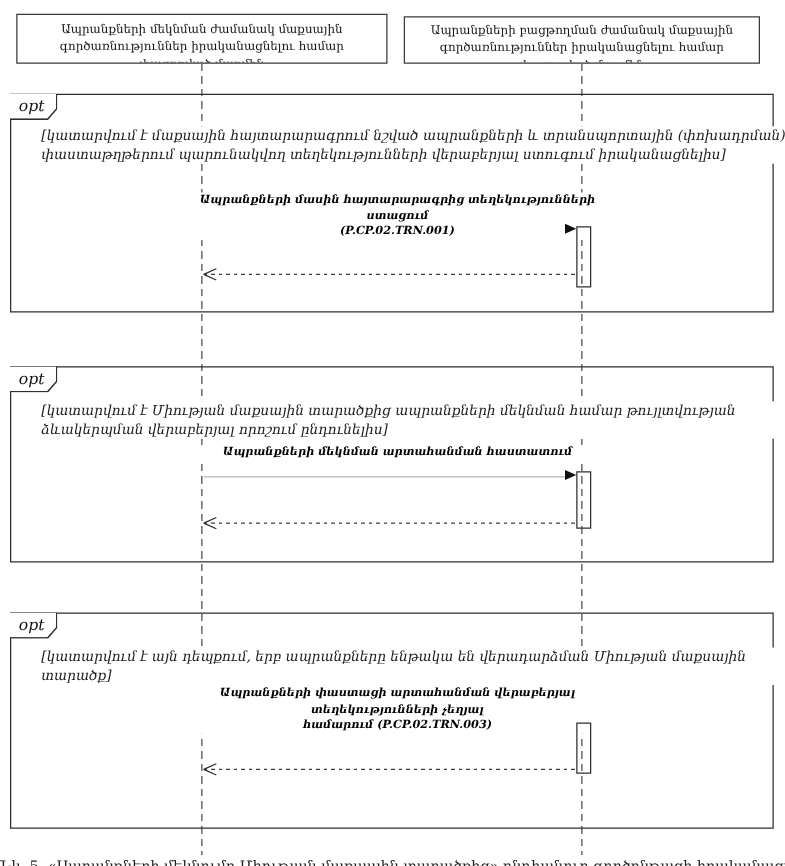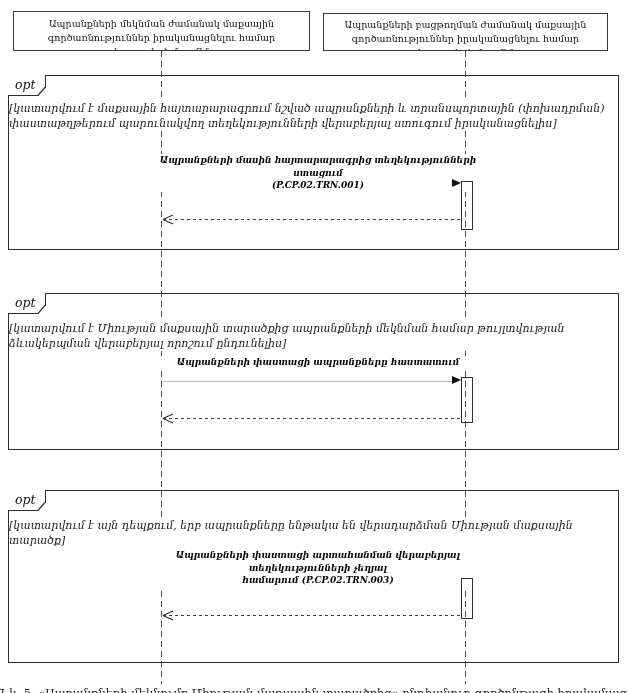--- a/index.html
+++ b/index.html
@@ -20,21 +20,21 @@
   .actor.a2{left:323px;top:13px;width:285px;height:38px;padding:4px 16px 0 16px;}
   .frame{position:absolute;left:8px;width:611px;border:1px solid #2e2e2e;background:transparent;box-sizing:border-box;z-index:2;font-style:italic;}
   .f1{top:75px;height:175px;}
   .f2{top:293px;height:157px;}
   .f3{top:490px;height:173px;}
   .opt-tab{position:absolute;top:-1px;left:-1px;width:38px;height:21px;background:#2e2e2e;
     clip-path:polygon(0 0,100% 0,100% 58%,80% 100%,0 100%);}
   .opt-tab .in{position:absolute;top:0;left:0;width:37px;height:20px;background:#fff;
     clip-path:polygon(0 0,100% 0,100% 58%,80% 100%,0 100%);
     font-size:12.5px;line-height:19px;padding-left:7px;box-sizing:border-box;color:#111;}
-  .guard{position:absolute;left:0;width:596px;font-size:11px;line-height:15px;color:#1c1c1c;background:#fff;z-index:3;}
+  .guard{position:absolute;left:24px;width:596px;font-size:11px;line-height:15px;color:#1c1c1c;background:#fff;z-index:3;}
   .msg{position:absolute;left:136px;width:346px;text-align:center;font-weight:bold;
     font-size:9px;line-height:12.5px;color:#000;background:#fff;z-index:3;}
   .solidline{position:absolute;height:1px;background:#b5b5b5;z-index:2;}
   .ah-right{position:absolute;width:0;height:0;border-left:9px solid #111;
     border-top:4.5px solid transparent;border-bottom:4.5px solid transparent;z-index:4;}
   .activation{position:absolute;left:452px;width:12px;border:1px solid #2f2f2f;background:transparent;box-sizing:border-box;z-index:3;}
   .retline{position:absolute;height:1px;left:154px;width:298px;
     background:repeating-linear-gradient(to right,#3d3d3d 0 3px,transparent 3px 6px);z-index:3;}
   .barb{position:absolute;left:154px;width:11px;height:1px;background:#2c2c2c;transform-origin:0 50%;z-index:4;}
   .barb.up{transform:rotate(-24deg);}
@@ -69,21 +69,21 @@
     <div class="barb up" style="top:143px"></div>
     <div class="barb dn" style="top:143px"></div>
   </div>
 
   <div class="frame f2">
     <div class="opt-tab">
       <div class="in">opt</div>
     </div>
     <div class="guard" style="top:27px">[կատարվում է Միության մաքսային տարածքից ապրանքների մեկնման համար թույլտվության ձևակերպման վերաբերյալ որոշում ընդունելիս]</div>
     <div class="msg" style="top:62px">
-      <div>Ապրանքների փաստացի ապրանքները հաստատում</div>
+      <div>Ապրանքների մեկնման արտահանման հաստատում</div>
     </div>
     <div class="solidline" style="left:154px;top:87px;width:289px"></div>
     <div class="ah-right" style="left:443px;top:82px"></div>
     <div class="activation" style="top:83px;height:46px"></div>
     <div class="retline" style="top:124px"></div>
     <div class="barb up" style="top:124px"></div>
     <div class="barb dn" style="top:124px"></div>
   </div>
 
   <div class="frame f3">

